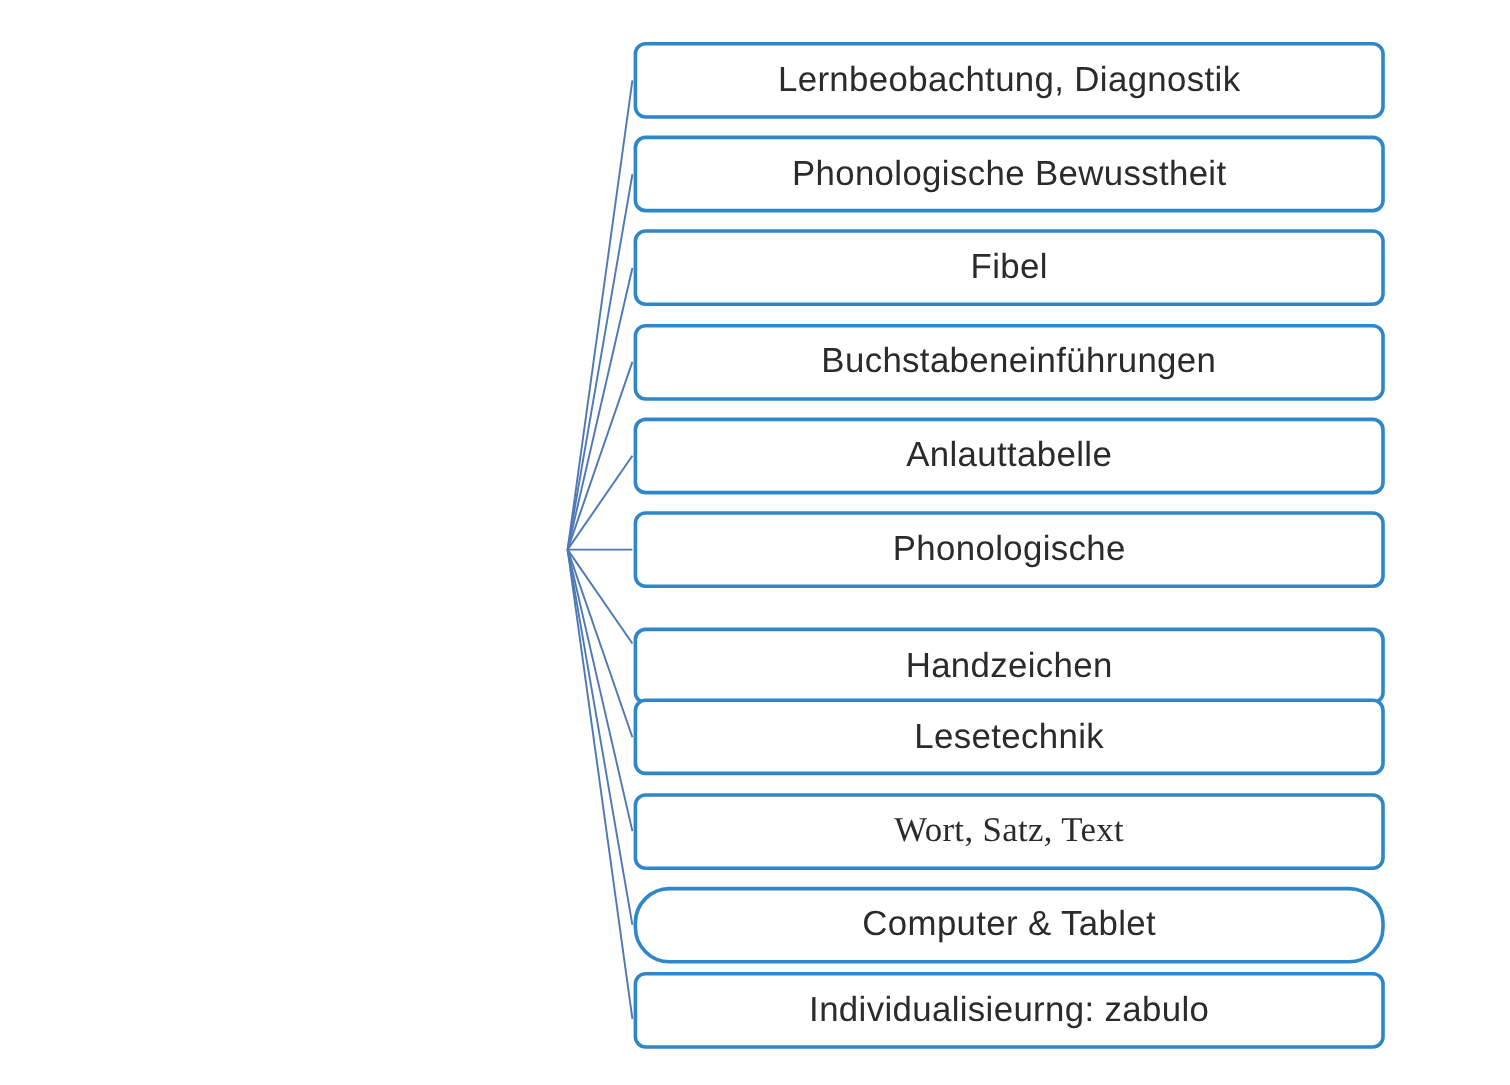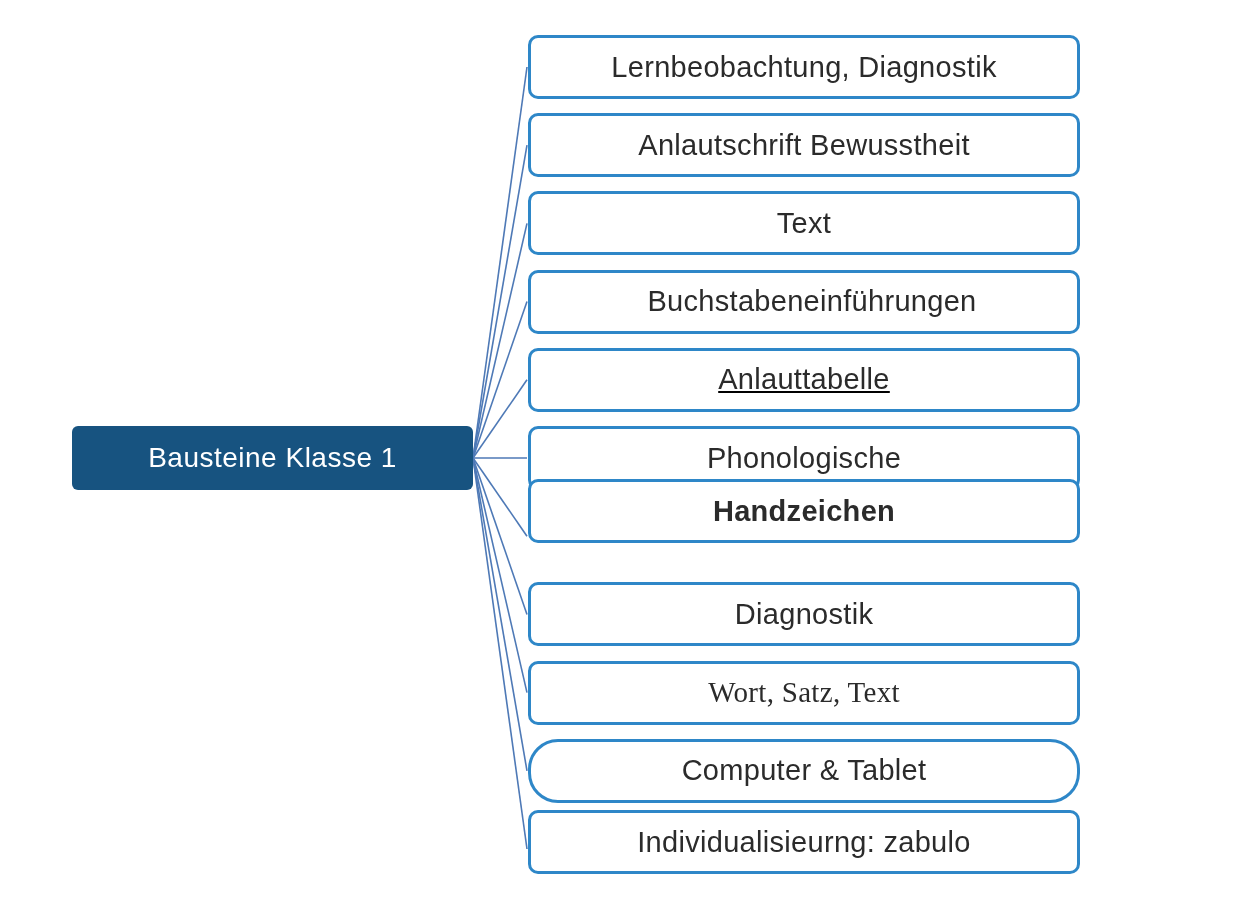--- a/index.html
+++ b/index.html
@@ -39,21 +39,21 @@
   }
   .root-node span {
     color: var(--root-text, #ffffff);
     font-size: 28px;
     letter-spacing: 0.5px;
     white-space: nowrap;
   }
   .child-node {
     position: absolute;
     left: 528px;
-    width: 552px;
+    width: 626px;
     height: 64px;
     box-sizing: border-box;
     background: #ffffff;
     border: 3px solid var(--child-border, #2E87C8);
     border-radius: 10px;
     display: flex;
     align-items: center;
     justify-content: center;
     z-index: 2;
   }
@@ -75,48 +75,45 @@
       <line x1="473" y1="458" x2="527" y2="301.6" stroke="#4E79B6" stroke-width="1.6"></line>
       <line x1="473" y1="458" x2="527" y2="379.8" stroke="#4E79B6" stroke-width="1.6"></line>
       <line x1="473" y1="458" x2="527" y2="458" stroke="#4E79B6" stroke-width="1.6"></line>
       <line x1="473" y1="458" x2="527" y2="536.2" stroke="#4E79B6" stroke-width="1.6"></line>
       <line x1="473" y1="458" x2="527" y2="614.4" stroke="#4E79B6" stroke-width="1.6"></line>
       <line x1="473" y1="458" x2="527" y2="692.6" stroke="#4E79B6" stroke-width="1.6"></line>
       <line x1="473" y1="458" x2="527" y2="770.8000000000001" stroke="#4E79B6" stroke-width="1.6"></line>
       <line x1="473" y1="458" x2="527" y2="849" stroke="#4E79B6" stroke-width="1.6"></line>
     </svg>
 
-  <div class="root-node">
-    <span>Bausteine Klasse 1</span>
-  </div>
 
   <div id="children">
       <div class="child-node" style="top: 35px;">
         <span>Lernbeobachtung, Diagnostik</span>
       </div>
       <div class="child-node" style="top: 113.2px;">
-        <span>Anlautschrift Bewusstheit</span>
+        <span>Phonologische Bewusstheit</span>
       </div>
       <div class="child-node" style="top: 191.4px;">
-        <span>Text</span>
+        <span>Fibel</span>
       </div>
       <div class="child-node" style="top: 269.6px; padding-left: 16px;">
         <span>Buchstabeneinführungen</span>
       </div>
-      <div class="child-node" style="top: 347.8px; text-decoration: underline;">
+      <div class="child-node" style="top: 347.8px;">
         <span>Anlauttabelle</span>
       </div>
       <div class="child-node" style="top: 426px;">
         <span>Phonologische</span>
       </div>
-      <div class="child-node" style="top: 479px; font-weight: bold;">
+      <div class="child-node" style="top: 523px;">
         <span>Handzeichen</span>
       </div>
       <div class="child-node" style="top: 582.4px;">
-        <span>Diagnostik</span>
+        <span>Lesetechnik</span>
       </div>
       <div class="child-node" style="top: 660.6px; font-family: Liberation Serif, serif;">
         <span>Wort, Satz, Text</span>
       </div>
       <div class="child-node" style="top: 738.8px; border-radius: 30px;">
         <span>Computer &amp; Tablet</span>
       </div>
       <div class="child-node" style="top: 810px;">
         <span>Individualisieurng: zabulo</span>
       </div>

